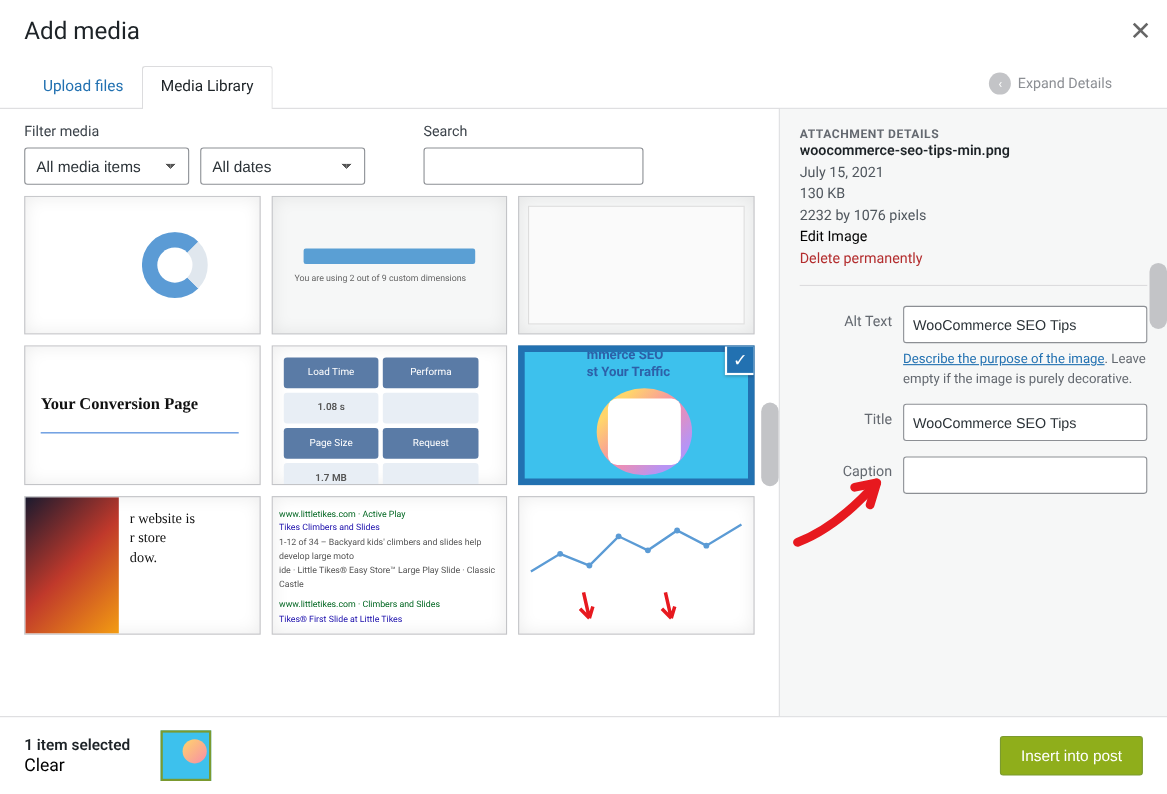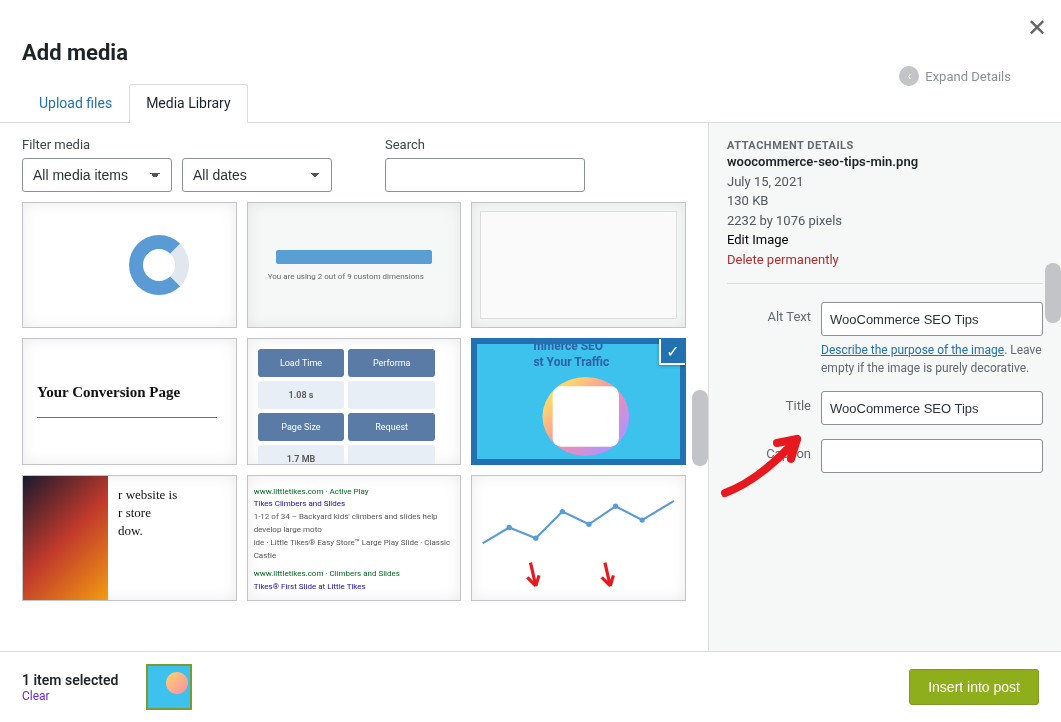--- a/index.html
+++ b/index.html
@@ -1,19 +1,19 @@
 <!DOCTYPE html>
 <html><head>
 <meta charset="utf-8">
 <style>
 * { box-sizing: border-box; margin: 0; padding: 0; }
 body { font-family: -apple-system, BlinkMacSystemFont, "Segoe UI", Roboto, sans-serif; font-size: 13px; color: #3c434a; overflow: hidden; }
 .modal { width: 1061px; height: 722px; background: #fff; position: relative; display: flex; flex-direction: column; }
 .header { padding: 16px 22px 0 22px; }
-.header h1 { font-size: 22px; font-weight: 700; color: #1d2327; margin-top: 24px; }
+.header h1 { font-size: 22px; font-weight: 400; color: #1d2327; }
 .close-btn { position: absolute; right: 14px; top: 14px; font-size: 24px; color: #666; cursor: pointer; }
 .expand-details { position: absolute; right: 50px; top: 66px; color: #8c8f94; font-size: 13px; display: flex; align-items: center; gap: 6px; }
 .expand-details .circle { width: 20px; height: 20px; border-radius: 50%; background: #c3c4c7; display: inline-flex; align-items: center; justify-content: center; color: #fff; font-size: 12px; }
 .tabs { display: flex; border-bottom: 1px solid #dcdcde; margin-top: 18px; padding: 0 22px; }
 .tab { padding: 10px 16px 12px; font-size: 14px; color: #2271b1; cursor: pointer; border: 1px solid transparent; border-bottom: none; position: relative; top: 1px; }
 .tab.active { background: #fff; border-color: #dcdcde; color: #1d2327; border-top-left-radius: 3px; border-top-right-radius: 3px; }
 .body { display: flex; flex: 1; min-height: 0; }
 .left { flex: 1; display: flex; flex-direction: column; border-right: 1px solid #dcdcde; min-width: 0; }
 .filters { padding: 14px 22px 10px; display: flex; gap: 53px; }
 .filter-group label { display: block; font-size: 13px; color: #3c434a; margin-bottom: 6px; }
@@ -46,21 +46,21 @@
 .divider { border: none; border-top: 1px solid #dcdcde; margin: 14px 0 18px; }
 .field { display: flex; align-items: flex-start; margin-bottom: 14px; gap: 10px; }
 .field label { width: 84px; text-align: right; font-size: 13px; color: #646970; padding-top: 7px; flex-shrink: 0; }
 .field .fval { flex: 1; }
 .field input[type="text"], .field textarea { width: 100%; font-size: 13px; padding: 5px 8px; }
 .help { font-size: 12px; color: #646970; margin-top: 5px; line-height: 1.5; }
 .help a { color: #2271b1; text-decoration: underline; }
 .footer { border-top: 1px solid #dcdcde; padding: 12px 22px; display: flex; align-items: center; justify-content: space-between; background: #fff; }
 .selection { display: flex; align-items: center; gap: 28px; }
 .selection .txt strong { font-size: 14px; color: #1d2327; font-weight: 600; display: block; }
-.selection .txt a { color: #6d28d9; font-size: 12px; text-decoration: none; }
+.selection .txt a { color: #000000; font-size: 16px; text-decoration: none; }
 .sel-thumb { width: 46px; height: 46px; background: #3dc1ed; border: 2px solid #7b9a2f; position: relative; overflow: hidden; }
 .sel-thumb::after { content:""; position:absolute; right:2px; top:6px; width:22px; height:22px; background:linear-gradient(135deg,#ffd56b,#f78da7); border-radius:50%; }
 .insert-btn { background: #8fae1b; color: #fff; border: 1px solid #7b9a2f; padding: 9px 18px; font-size: 14px; border-radius: 3px; cursor: pointer; }
 .scrollbar-mock { position: absolute; right: 0; top: 188px; width: 16px; height: 76px; background: #c3c4c7; border-radius: 8px; }
 .scrollbar-mock2 { position: absolute; right: 0; top: 140px; width: 16px; height: 60px; background: #c3c4c7; border-radius: 8px; }
 .arrow-annotation { position: absolute; top: 425px; left: 715px; width: 100px; height: 75px; pointer-events: none; z-index: 10; }
 .thumb-text-dark { background:#fff; display:flex; align-items:center; justify-content:flex-start; padding:14px; }
 .thumb-text-dark .big { font-family: Georgia, serif; font-size: 15px; font-weight: 700; color: #111; }
 .thumb-website { background:#fff; display:flex; }
 .thumb-website .lft { width:40%; background:linear-gradient(135deg,#1a1a2e,#c0392b,#f39c12); }

